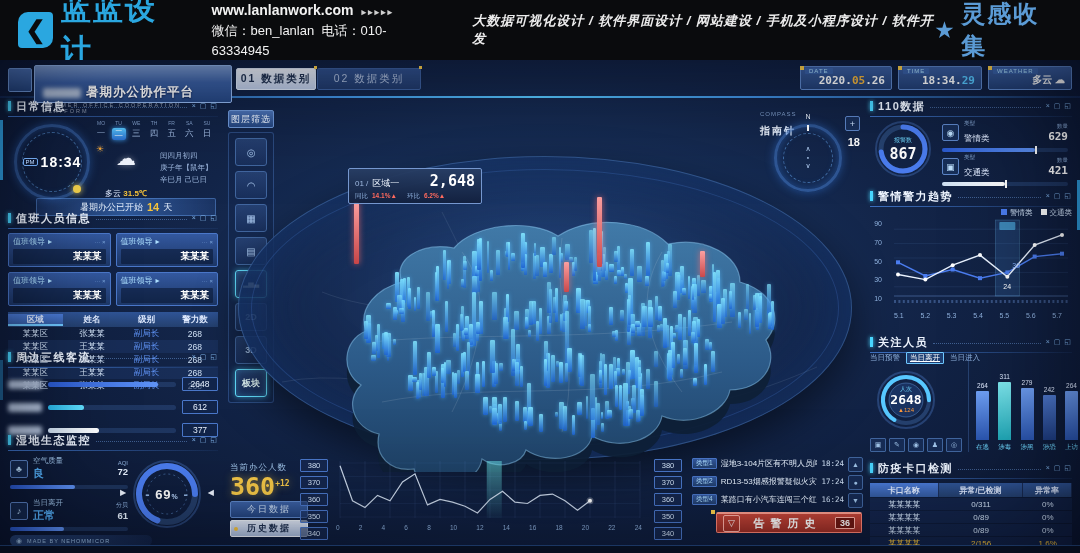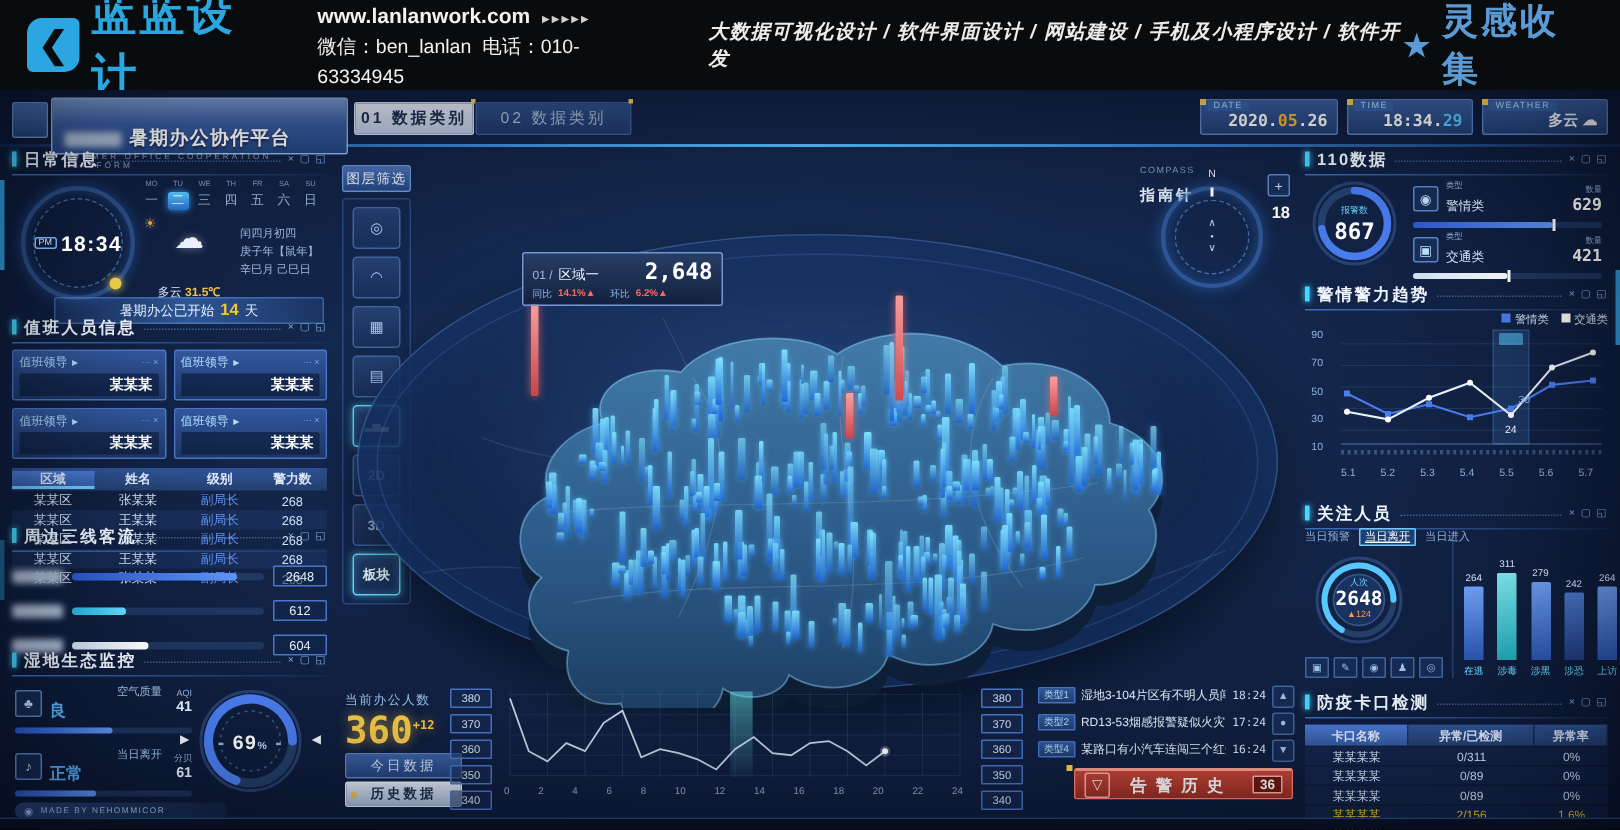--- a/index.html
+++ b/index.html
@@ -84,21 +84,21 @@
   .frow{display:flex;align-items:center;gap:6px;margin:9px 0;}
   .ftrack{flex:1;height:5px;background:rgba(70,110,180,.28);border-radius:3px;position:relative;}
   .ffill{height:5px;border-radius:3px;}
   .f0{background:linear-gradient(90deg,#2a5ad0,#5f93f5);} .f1{background:linear-gradient(90deg,#28b6e8,#62e0ff);} .f2{background:linear-gradient(90deg,#cfe0f2,#ffffff);}
   .fval{min-width:34px;height:12px;border:1px solid #4a77c9;background:rgba(18,38,78,.6);font-size:8.5px;display:flex;align-items:center;justify-content:center;color:#e8f2ff;border-radius:1px;}
   .flbl{width:34px;height:9px;}
   
   .emetric{position:absolute;left:2px;}
   .emetric .top{display:flex;align-items:center;gap:5px;}
   .ebox{width:16px;height:16px;border:1px solid #5d86c9;border-radius:2px;background:rgba(30,60,110,.5);display:flex;align-items:center;justify-content:center;font-size:9px;color:#bfe2ff;}
-  .emetric .lb{font-size:7.5px;color:#9fc3e8;display:block;margin-left:45px;}
+  .emetric .lb{font-size:7.5px;color:#9fc3e8;display:block;}
   .emetric .vl{font-size:11px;font-weight:bold;color:#57b5ff;display:block;}
   .emetric .unit{margin-left:auto;text-align:right;font-size:6px;color:#8fb1dd;}
   .emetric .unit b{display:block;font-size:9.5px;color:#e8f2ff;}
   .ebar{width:118px;height:4px;background:rgba(70,110,180,.28);margin-top:4px;border-radius:2px;}
   .ebar div{height:4px;background:linear-gradient(90deg,#2a5ad0,#5f93f5);border-radius:2px;}
   .gaugewrap{position:absolute;right:8px;top:22px;width:86px;height:80px;display:flex;align-items:center;justify-content:center;}
   .gtxt{position:absolute;text-align:center;font-weight:bold;color:#fff;font-size:13px;letter-spacing:1px;}
   .gtxt .pc{font-size:7px;color:#bcd9ff;}
   .garr{position:absolute;top:34px;font-size:8px;color:#eef5ff;}
   .ecofoot{position:absolute;left:2px;bottom:2px;width:130px;height:11px;background:linear-gradient(90deg,rgba(70,120,200,.45),rgba(40,70,130,.2));border-radius:6px;font-size:5.5px;color:#9fc3e8;display:flex;align-items:center;padding:0 6px;letter-spacing:1px;gap:4px;}
@@ -408,39 +408,39 @@
         <span class="ftrack">
           <span class="ffill f1" style="display: block; width: 28%;"></span>
         </span>
         <span class="fval">612</span>
       </div>
     <div class="frow">
         <span class="blurblk flbl"></span>
         <span class="ftrack">
           <span class="ffill f2" style="display: block; width: 40%;"></span>
         </span>
-        <span class="fval">604</span>
+        <span class="fval">377</span>
       </div>
   </div>
 
   <div class="panel" style="left:8px;top:372px;width:210px;height:116px;">
     <div class="p-head">
         <span class="p-title">湿地生态监控</span>
         <span class="p-lead"></span>
         <span class="p-ctrl">× ▢ ◱</span>
       </div>
     <div class="p-under"></div>
     <div class="emetric" style="top:24px;width:118px;">
       <div class="top">
           <span class="ebox">♣</span>
         <span>
             <span class="lb">空气质量</span>
             <span class="vl">良</span>
           </span>
-        <span class="unit"><span>AQI</span><b>41</b></span>
+        <span class="unit"><span>AQI</span><b>72</b></span>
         </div>
       <div class="ebar">
           <div style="width: 55%;"></div>
         </div>
     </div>
     <div class="emetric" style="top:66px;width:118px;">
       <div class="top">
           <span class="ebox">♪</span>
         <span>
             <span class="lb">当日离开</span>

